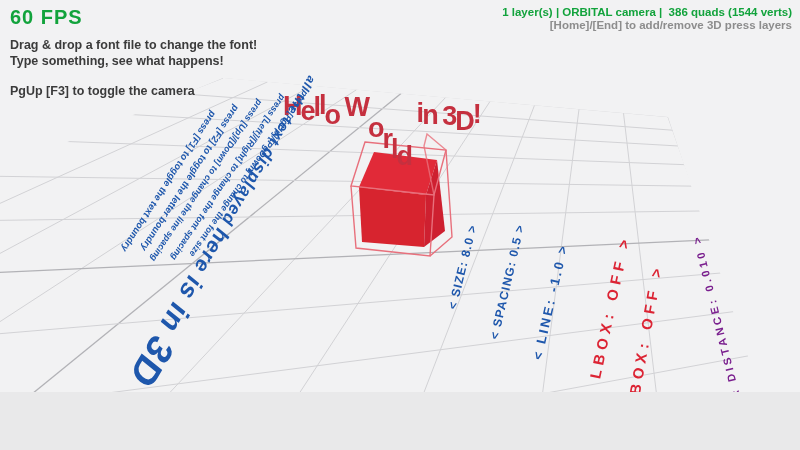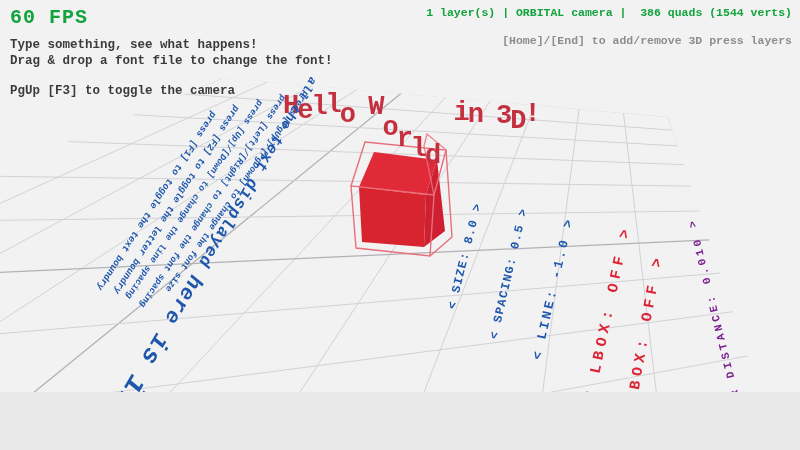--- a/index.html
+++ b/index.html
@@ -1,29 +1,29 @@
 <!DOCTYPE html>
 <html><head>
 <meta charset="utf-8">
 <style>
   html,body{margin:0;padding:0;background:#e9e9ea;}
   #app{
     position:relative;width:800px;height:392px;overflow:hidden;
-    background:#f2f2f3;font-family:Liberation Mono, monospace;
+    background:#f2f2f3;font-family:Liberation Sans, sans-serif;
     -webkit-font-smoothing:none;
   }
   #scene-svg{position:absolute;left:0;top:0;}
   
   .hud-tl{position:absolute;left:10px;top:6px;}
   .fps{font-size:20px;font-weight:bold;letter-spacing:1px;color:#12a33c;margin-bottom:8px;}
   .instr{font-size:12.5px;font-weight:bold;color:#3b3b3b;line-height:16px;white-space:pre;}
   .instr.gap{margin-top:14px;}
   
   .hud-tr{position:absolute;right:8px;top:6px;text-align:right;}
-  .status{font-size:11.5px;font-weight:bold;color:#12a33c;white-space:pre;margin-bottom:14px;}
+  .status{font-size:11.5px;font-weight:bold;color:#12a33c;white-space:pre;margin-bottom:0;}
   .help{font-size:11.5px;font-weight:bold;color:#8d8d8d;line-height:15px;white-space:pre;}
   
   #hello{
     position:absolute;left:283px;top:84px;white-space:pre;
     font-size:27px;font-weight:bold;letter-spacing:-2px;
   }
   #hello span{display:inline-block;}
   
   #floor-headline{
     position:absolute;left:336px;top:96px;white-space:pre;
@@ -84,22 +84,22 @@
         <polygon points="365,142 446,150 434,195 351,186"></polygon>
         <polyline points="351,186 356,248 430,256 434,195"></polyline>
         <polyline points="446,150 452,237 430,256"></polyline>
         <polyline points="446,150 427,134 424,146 434,195" opacity="0.8"></polyline>
       </g>
     </g>
   </svg>
 
   <div class="hud-tl">
     <div class="fps">60 FPS</div>
+    <div class="instr">Drag &amp; drop a font file to change the font!</div>
     <div class="instr">Type something, see what happens!</div>
-    <div class="instr">Drag &amp; drop a font file to change the font!</div>
     <div class="instr gap">PgUp [F3] to toggle the camera</div>
   </div>
 
   <div class="hud-tr">
     <div class="status">1 layer(s) | ORBITAL camera |  386 quads (1544 verts)</div>
     <div class="help">[Home]/[End] to add/remove 3D press layers</div>
   </div>
 
   <div id="hello" style="color: rgb(197, 48, 63);"><span style="transform: translateY(7px);">H</span><span style="transform: translateY(12px);">e</span><span style="transform: translateY(8px);">l</span><span style="transform: translateY(6px);">l</span><span style="transform: translateY(16px);">o</span><span style="transform: translateY(0px);"> </span><span style="transform: translateY(8px);">W</span><span style="transform: translateY(29px);">o</span><span style="transform: translateY(40px);">r</span><span style="transform: translateY(50px);">l</span><span style="transform: translateY(57px);">d</span><span style="transform: translateY(0px);"> </span><span style="transform: translateY(14px);">i</span><span style="transform: translateY(16px);">n</span><span style="transform: translateY(0px);"> </span><span style="transform: translateY(17px);">3</span><span style="transform: translateY(22px);">D</span><span style="transform: translateY(15px);">!</span></div>
 

